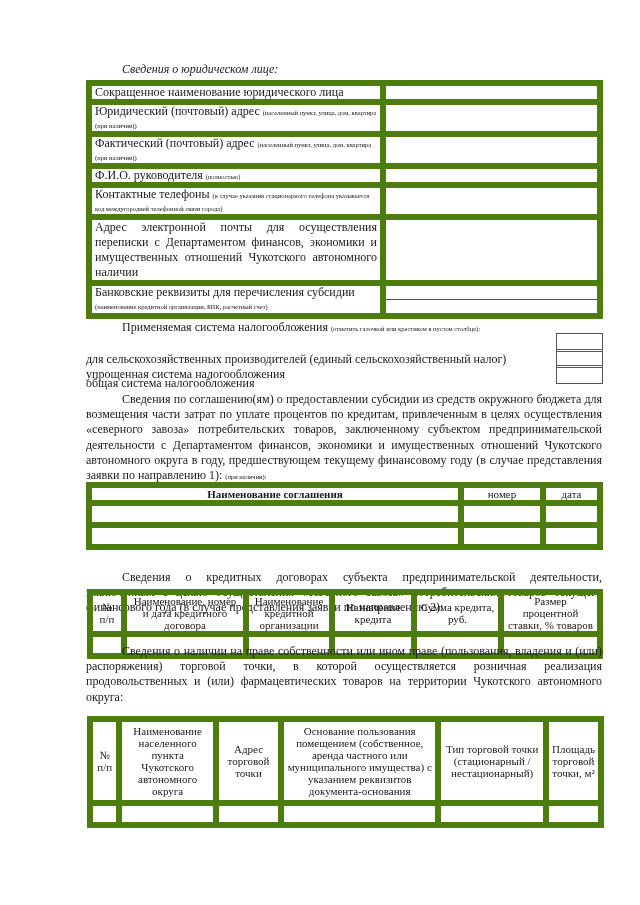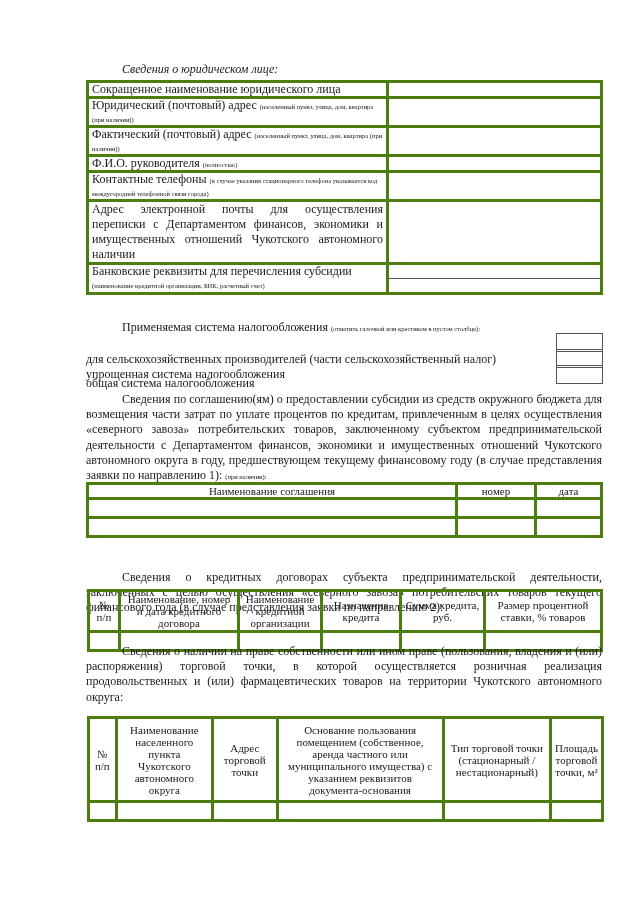--- a/index.html
+++ b/index.html
@@ -2,21 +2,21 @@
 <html><head>
 <meta charset="utf-8">
 <style>
   html, body { margin:0; padding:0; background:#ffffff; }
   body { width:640px; height:905px; position:relative; overflow:hidden;
          font-family:"Liberation Serif", "DejaVu Serif", serif; color:#1a1a1a; }
   .abs { position:absolute; }
   .sec-title { font-size:12px;font-style:italic; }
   .small { font-size:6.5px; line-height:8px; }
   table { border-collapse:collapse; position:absolute; }
-  td, th { border:3px solid #4d7c0f; padding:0 3px; vertical-align:top; font-weight:normal; }
+  td, th { border:6px solid #4d7c0f; padding:0 3px; vertical-align:top; font-weight:normal; }
   .t1 td { font-size:12px; line-height:13px; }
   .t1 td.val { width:205px; }
   .t1 .just { text-align:justify; text-align-last:justify; }
   .para { font-size:12px; line-height:15.2px; text-align:justify; }
   .para .ind { display:inline-block; width:36px; }
   .tax-row { font-size:12px; line-height:15px; }
   .box { position:absolute; border:1px solid #555; width:45px; height:17px; }
   .th-s { font-size:11px; line-height:12px; text-align:center; vertical-align:middle; }
   .empty td { height:16px; }
 </style>
@@ -58,33 +58,33 @@
       <div style="height:13px;"></div>
     </td>
   </tr>
 </tbody>
   </table>
 
 <div class="abs tax-row" style="left:122px;top:320px;">
   <span>Применяемая система налогообложения</span> <span class="small">(отметить галочкой или крестиком в пустом столбце):</span>
 </div>
 <div class="abs tax-row" style="left:86px;top:336px;margin-top:40px;">общая система налогообложения</div>
-<div class="abs tax-row" style="left:86px;top:352px;">для сельскохозяйственных производителей (части сельскохозяйственный налог)</div>
+<div class="abs tax-row" style="left:86px;top:352px;">для сельскохозяйственных производителей (единый сельскохозяйственный налог)</div>
 <div class="abs tax-row" style="left:86px;top:367px;">упрощенная система налогообложения</div>
 <div class="box" style="left:556px;top:333px;"></div>
 <div class="box" style="left:556px;top:349px;"></div>
 <div class="box" style="left:556px;top:365px;"></div>
 
 <div class="abs para" style="left:86px;top:392px;width:516px;">
   <span class="ind"></span><span>Сведения по соглашению(ям) о предоставлении субсидии из средств окружного бюджета для возмещения части затрат по уплате процентов по кредитам, привлеченным в целях осуществления «северного завоза» потребительских товаров, заключенному субъектом предпринимательской деятельности с Департаментом финансов, экономики и имущественных отношений Чукотского автономного округа в году, предшествующем текущему финансовому году (в случае представления заявки по направлению 1):</span> <span class="small">(при наличии):</span>
 </div>
 <table style="left:86px;top:482px;width:517px;">
   <tbody>
       <tr style="height:15px;">
-    <th class="th-s" style="width:360px;">Наименование соглашения</th>
+    <th class="th-s" style="width:360px;font-weight:bold;">Наименование соглашения</th>
     <th class="th-s" style="width:70px;">номер</th>
     <th class="th-s">дата</th>
   </tr>
   <tr class="empty">
     <td></td>
     <td></td>
     <td></td>
   </tr>
   <tr class="empty">
     <td></td>

